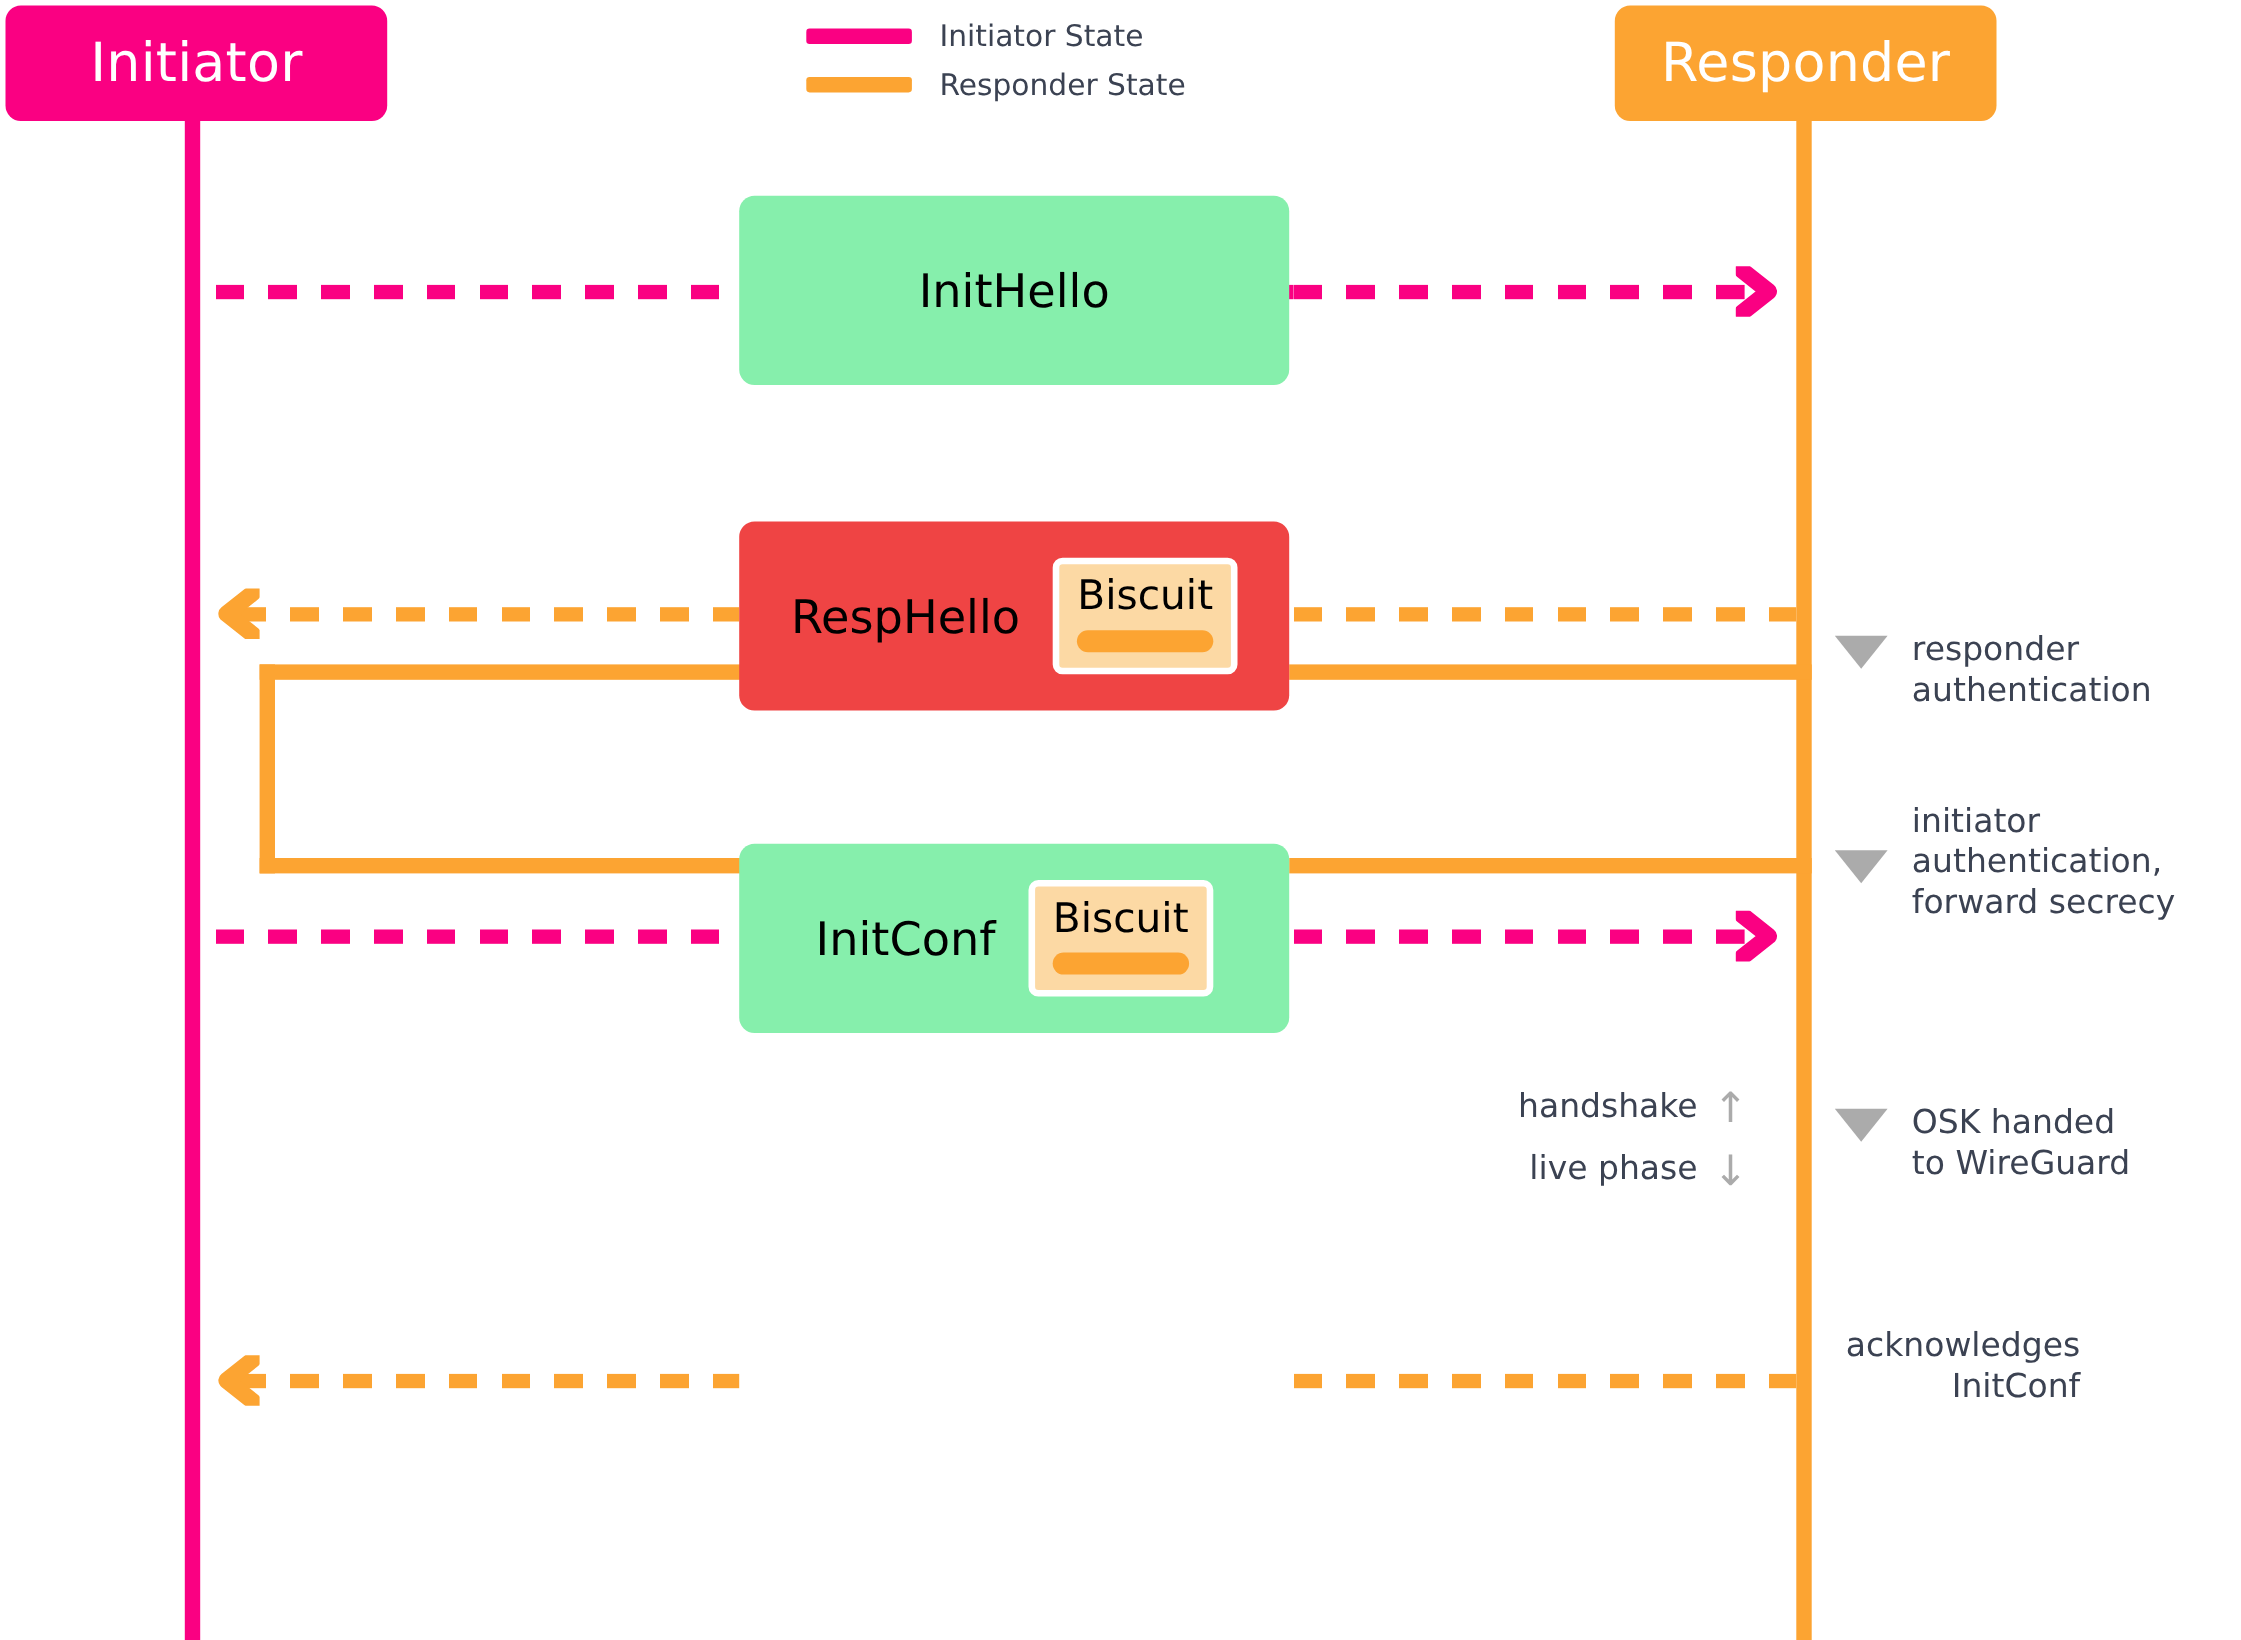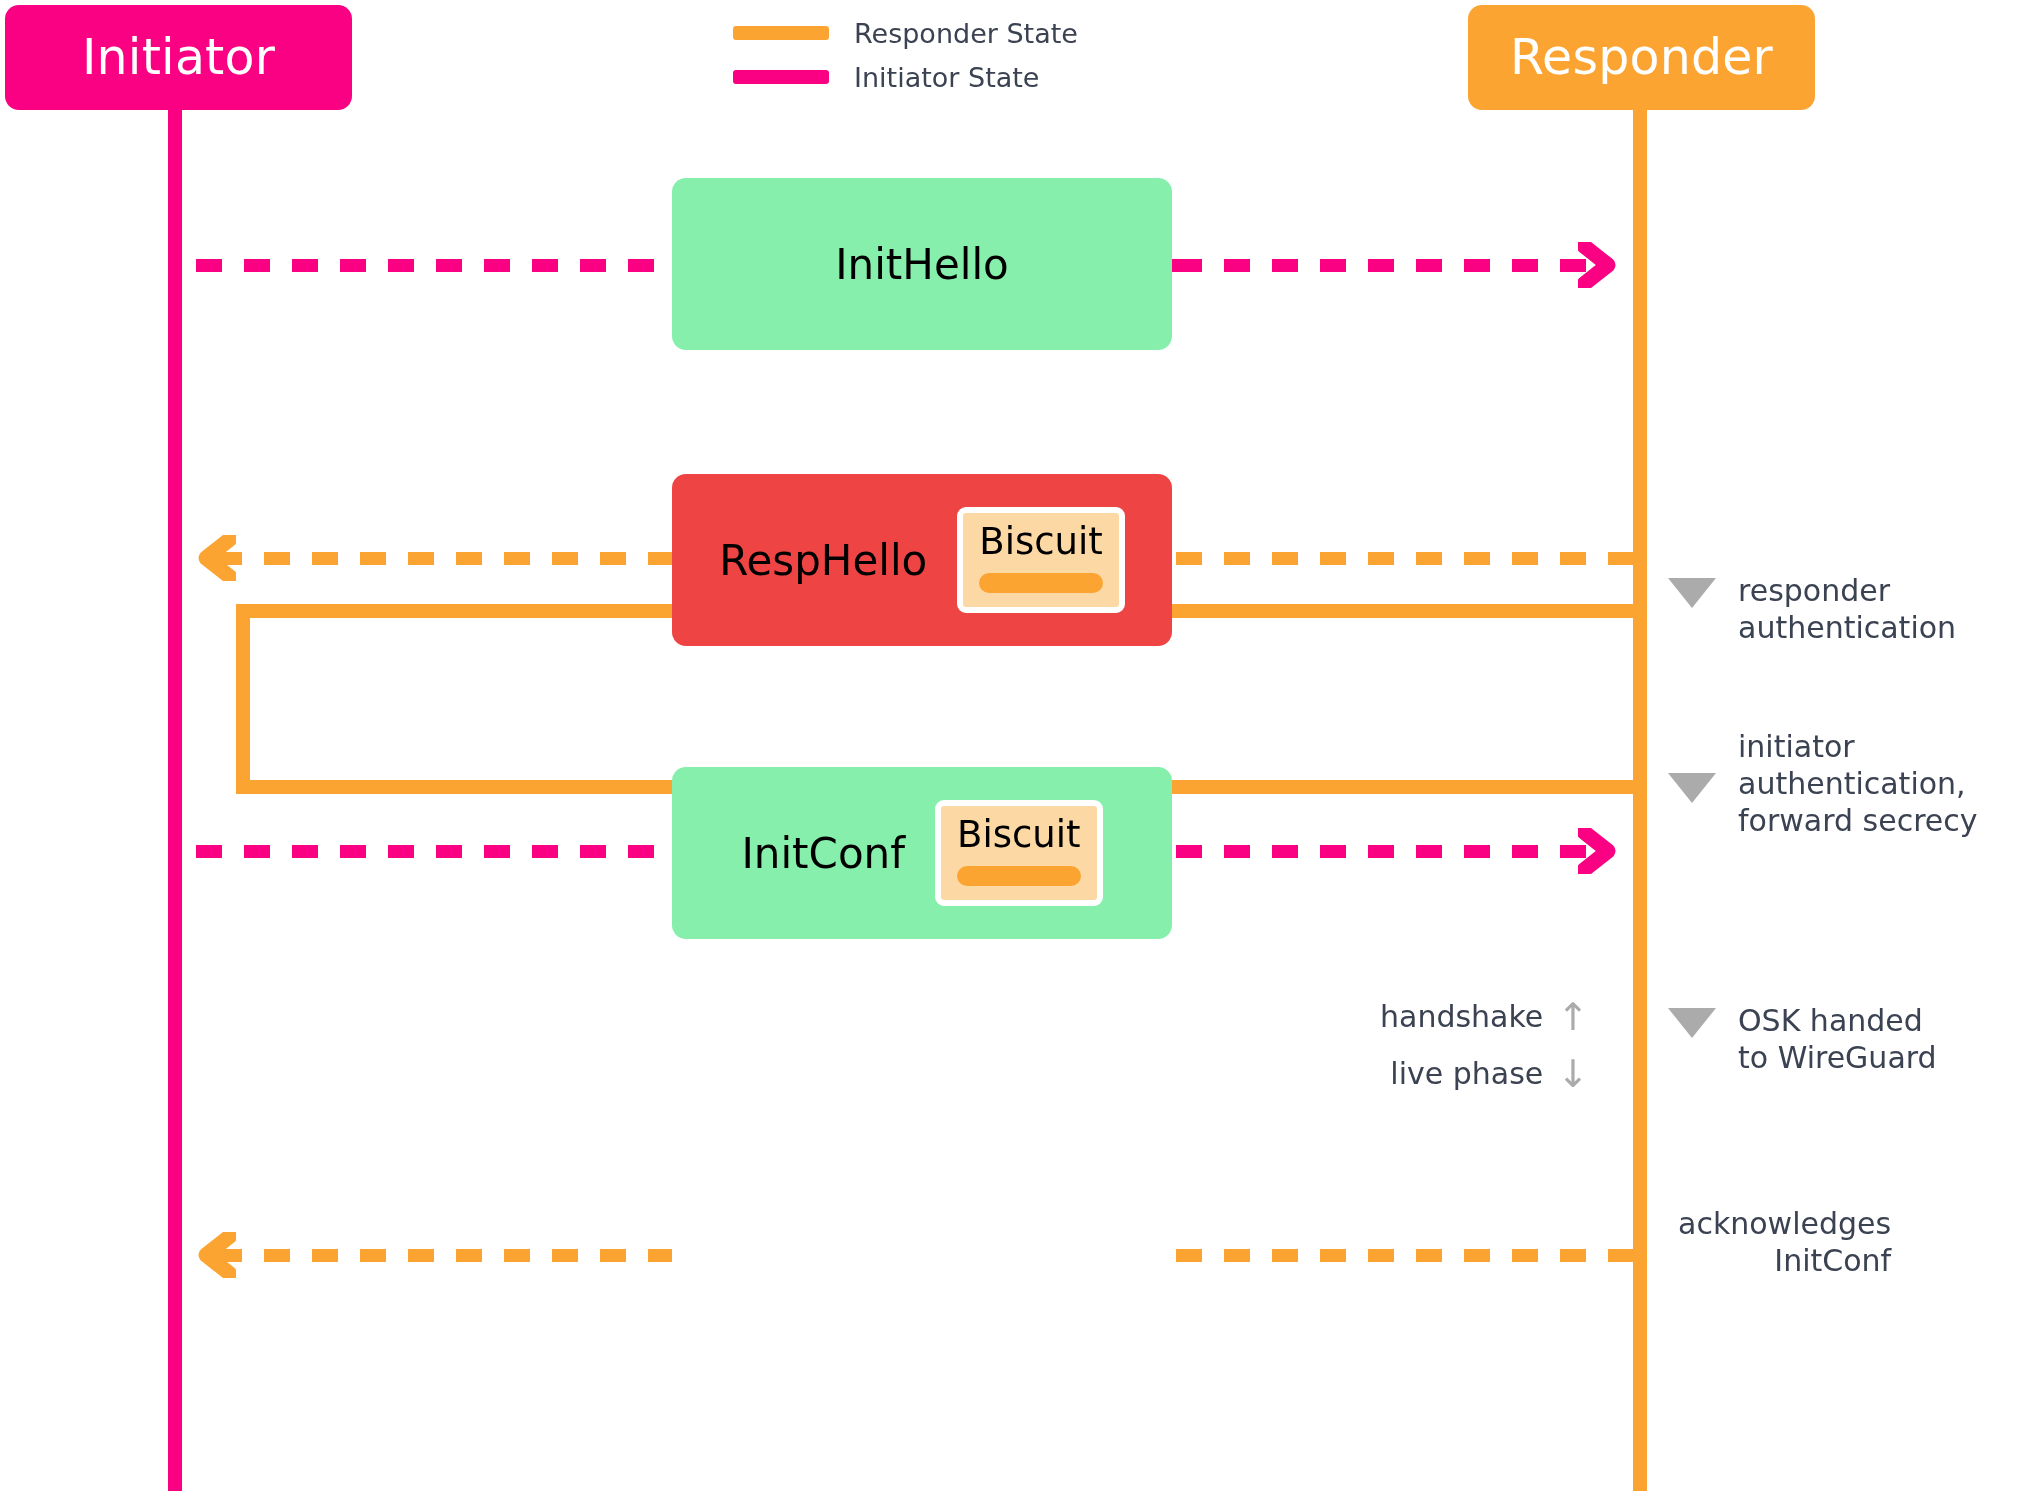--- a/index.html
+++ b/index.html
@@ -44,47 +44,47 @@
   .sline{position:absolute;background:#FCA432;z-index:1;}
 
   
   .annot{position:absolute;display:flex;align-items:flex-start;z-index:4;}
   .tri{width:0;height:0;border-left:24px solid transparent;border-right:24px solid transparent;
        border-top:30px solid #ABABAB;flex:none;margin-top:6px;}
   .annot-text{margin-left:22px;font-size:30px;line-height:1.24;color:#3b4252;white-space:nowrap;}
 
   
   #phase{position:absolute;left:1380px;top:988px;z-index:4;text-align:right;}
-  .phase-row{display:flex;align-items:center;justify-content:flex-end;height:57px;}
+  .phase-row{display:flex;justify-content:flex-end;height:57px;}
   .phase-label{font-size:30px;color:#3b4252;white-space:nowrap;}
   .phase-arrow{margin-left:14px;font-size:38px;color:#ABABAB;line-height:1;width:26px;text-align:center;}
 </style>
 </head>
 <body>
 
 <div id="stage">
 
   <div class="lifeline init"></div>
   <div class="lifeline resp"></div>
 
   <div class="actor init">
     <span>Initiator</span>
   </div>
   <div class="actor resp">
     <span>Responder</span>
   </div>
 
   <div id="legend">
     <div class="legend-row">
+      <span class="legend-swatch" style="background:#FA0082;"></span>
+      <span class="legend-label">Initiator State</span>
+    </div>
+    <div class="legend-row">
       <span class="legend-swatch" style="background:#FCA432;"></span>
       <span class="legend-label">Responder State</span>
-    </div>
-    <div class="legend-row">
-      <span class="legend-swatch" style="background:#FA0082;"></span>
-      <span class="legend-label">Initiator State</span>
     </div>
   </div>
 
   <div class="dash pink" style="left:196px;top:259px;width:980px;"></div>
   <div class="dash pink" style="left:1176px;top:259px;width:410px;"></div>
   <div class="arrowhead" style="left:1578px;top:242px;">
     <svg width="40" height="46" viewBox="0 0 40 46">
         <path d="M6 4 L30 23 L6 42" fill="none" stroke="#FA0082" stroke-width="15" stroke-linecap="round" stroke-linejoin="round"></path>
       </svg>
   </div>

